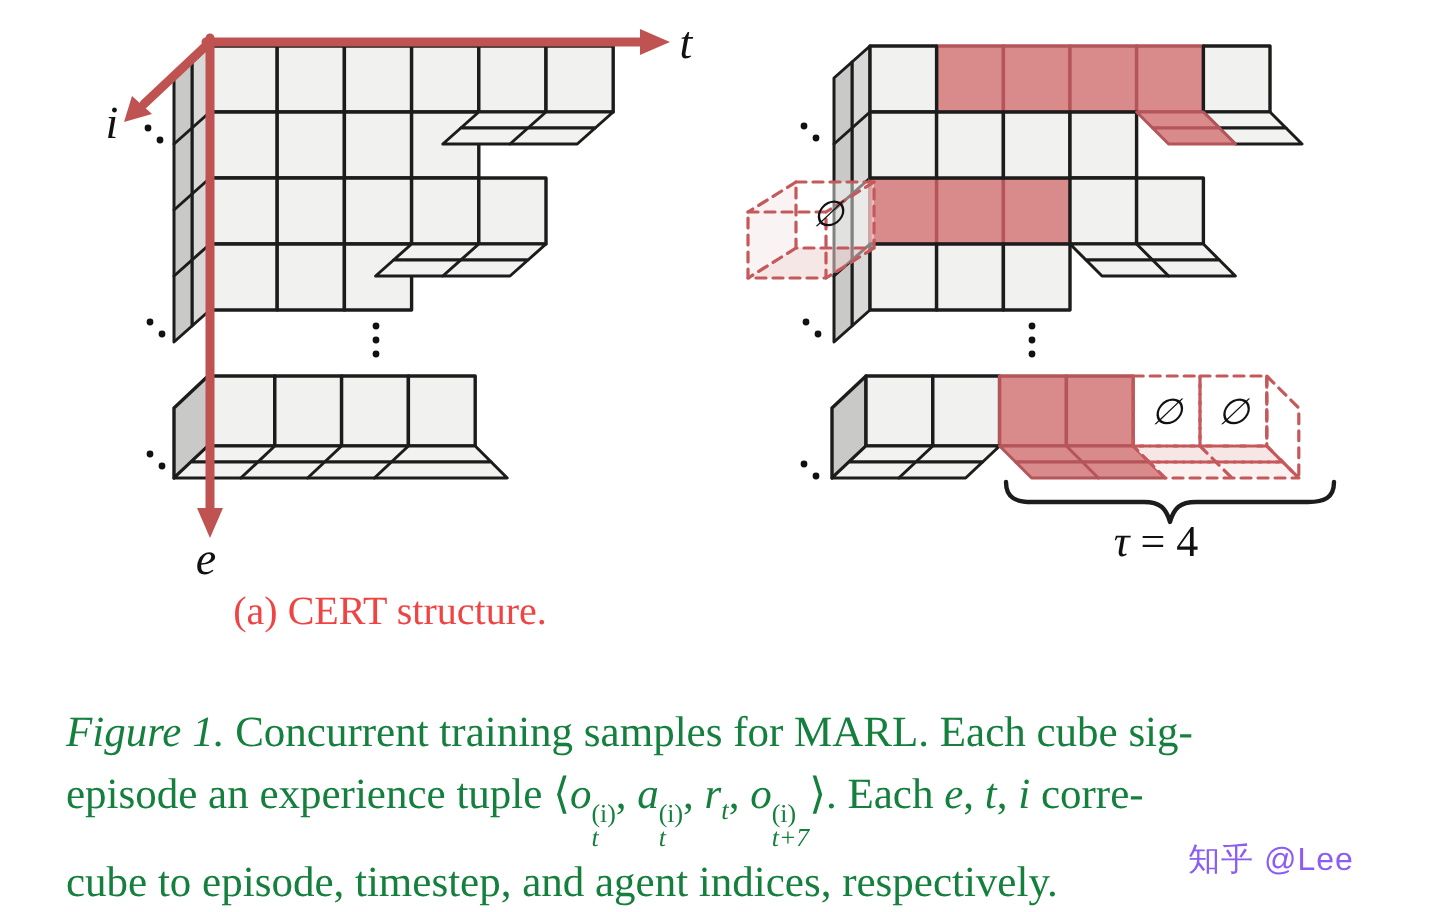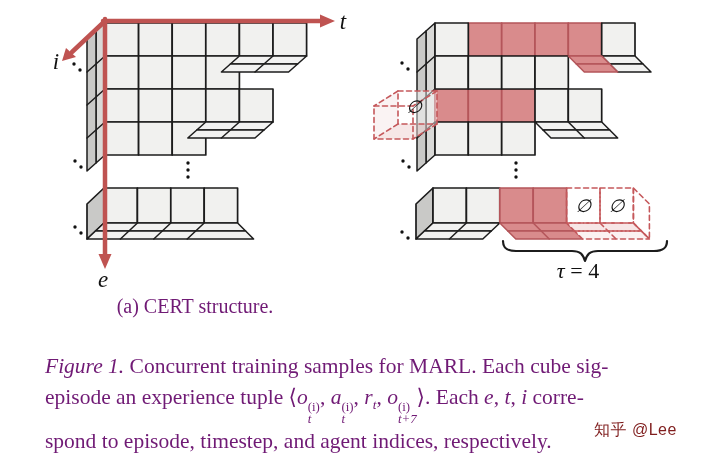--- a/index.html
+++ b/index.html
@@ -1,31 +1,31 @@
 <!DOCTYPE html>
 <html><head>
 <meta charset="utf-8">
 <style>
   html,body{margin:0;padding:0;background:#ffffff;}
   #fig{position:relative;width:720px;height:456px;background:#ffffff;overflow:hidden;
        font-family:"Liberation Serif","DejaVu Serif",serif;color:#111;}
   #diagram{position:absolute;left:0;top:0;}
-  .panel-caption{position:absolute;top:295px;font-size:20px;color:#701a75;text-align:center;}
+  .panel-caption{position:absolute;top:295px;font-size:20px;color:#ef4444;text-align:center;}
   #cap-a{left:60px;width:270px;}
   #cap-b{left:388px;width:270px;}
-  #figcap{position:absolute;left:33px;top:351px;width:668px;font-size:21.5px;line-height:31px;color:#701a75;margin-left:12px;}
+  #figcap{position:absolute;left:33px;top:351px;width:668px;font-size:21.5px;line-height:31px;color:#15803d;}
   .ital{font-style:italic;}
   .mi{font-style:italic;}
   .math{font-family:"Liberation Serif","DejaVu Serif","DejaVu Sans",serif;}
   .mstack{display:inline-flex;flex-direction:column;align-items:flex-start;vertical-align:-0.55em;
           font-size:0.60em;line-height:0.95;}
   .mstack .s-sub{font-style:italic;}
   sub.mi{font-size:0.62em;}
   #watermark{position:absolute;left:594px;top:420px;font-family:"Liberation Sans","DejaVu Sans",sans-serif;
-             font-size:16px;color:#7f1d1d;letter-spacing:0.5px;white-space:nowrap;}
+             font-size:16px;color:#8b5cf6;letter-spacing:0.5px;white-space:nowrap;}
   svg text{font-family:"Liberation Serif","DejaVu Serif",serif;}
 </style>
 </head>
 <body>
 
 <div id="fig">
 
 <svg id="diagram" width="720" height="290" viewBox="0 0 720 290">
 
   <g stroke-linejoin="round" stroke-linecap="round">
@@ -259,18 +259,18 @@
   <div><span>episode an experience tuple </span><span class="math"><span>⟨</span><span class="mi">o</span><span class="mstack">
             <span class="s-sup">(i)</span>
             <span class="s-sub">t</span>
           </span><span>, </span><span class="mi">a</span><span class="mstack">
             <span class="s-sup">(i)</span>
             <span class="s-sub">t</span>
           </span><span>, </span><span class="mi">r</span><sub class="mi">t</sub><span>, </span><span class="mi">o</span><span class="mstack">
             <span class="s-sup">(i)</span>
             <span class="s-sub">t+7</span>
           </span><span>⟩</span></span><span>. Each </span><span class="mi">e</span><span>, </span><span class="mi">t</span><span>, </span><span class="mi">i</span><span> corre-</span></div>
-  <div><span>spond to episode, timestep, and agent indices, respectively.</span></div>
+  <div><span>cube to episode, timestep, and agent indices, respectively.</span></div>
 </div>
 
 <div id="watermark">知乎 @Lee</div>
 
 </div>
 
 </body></html>

